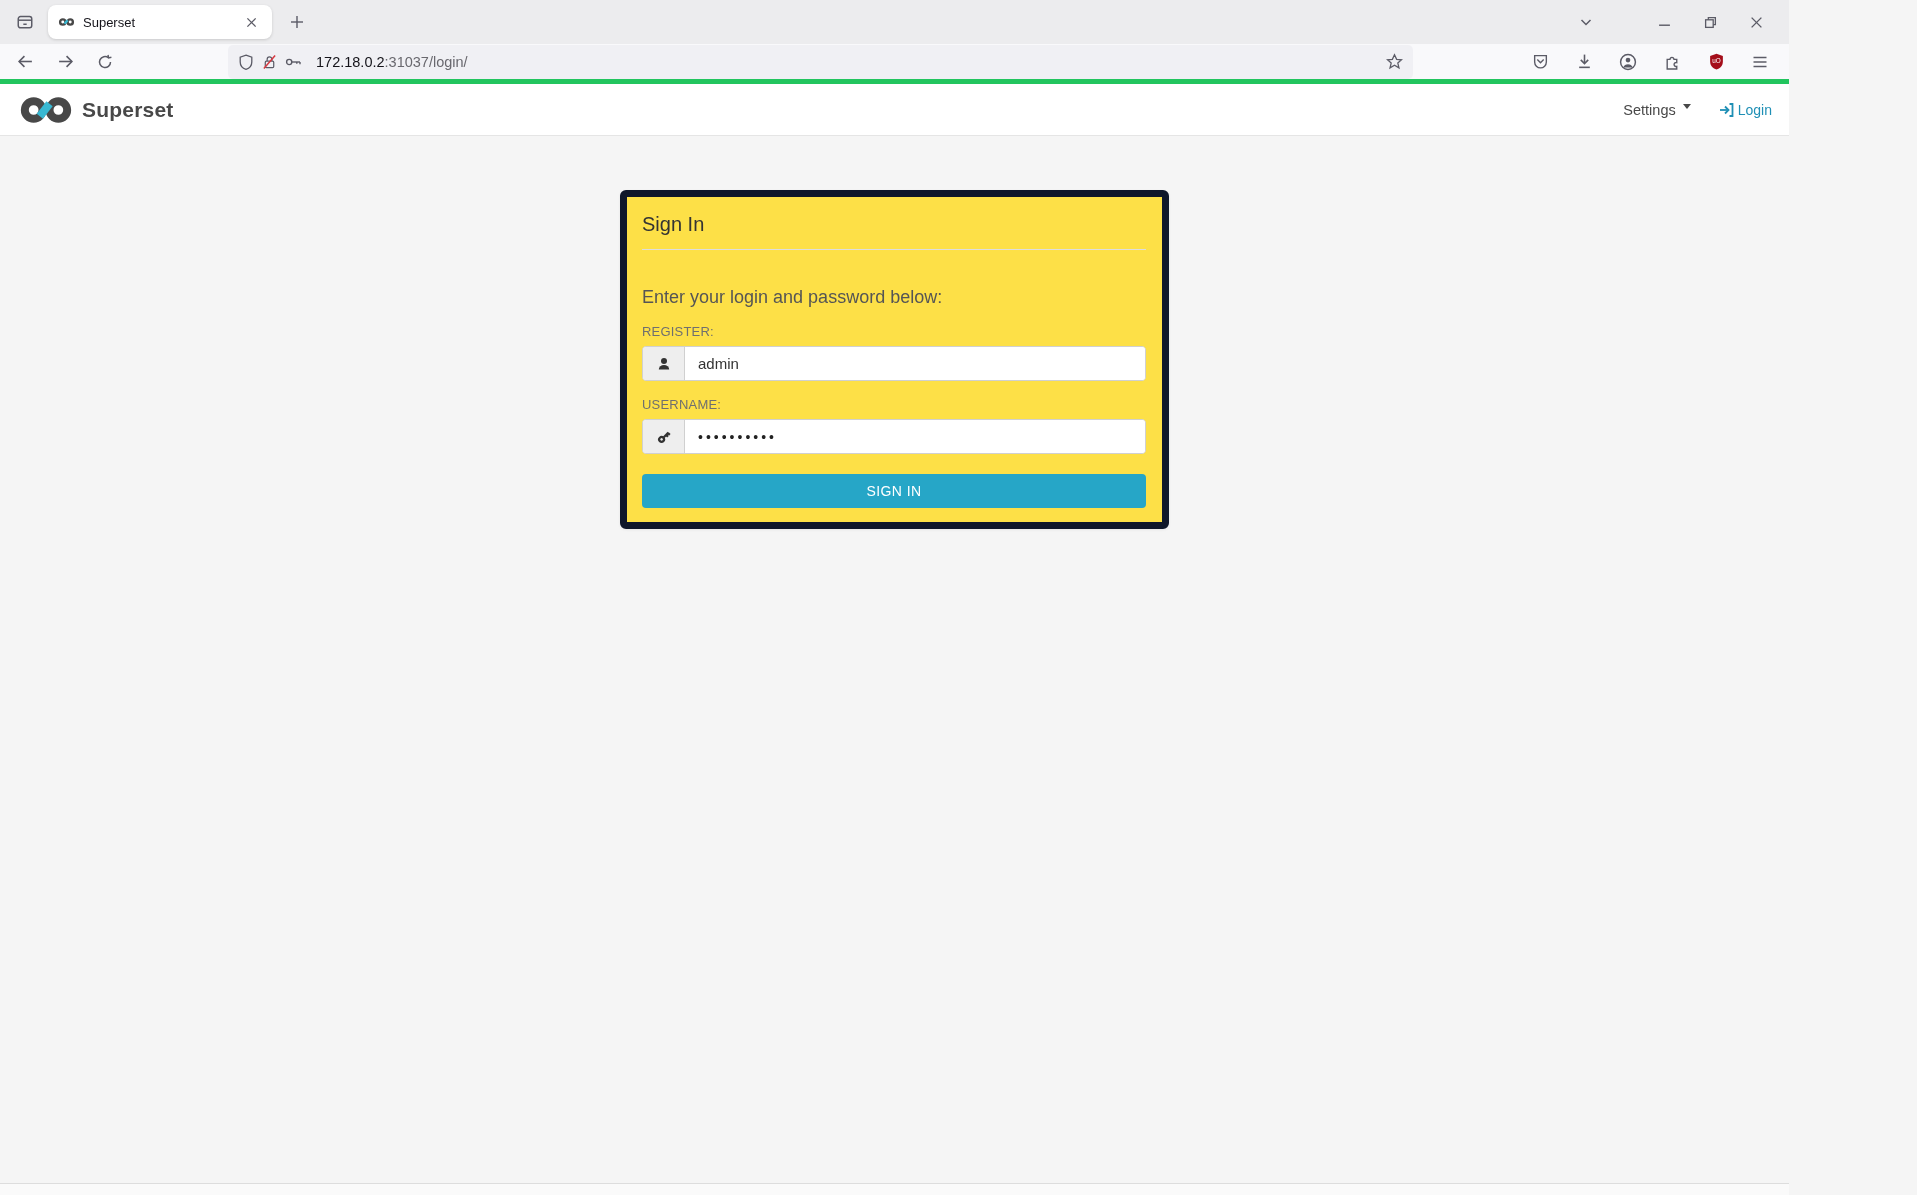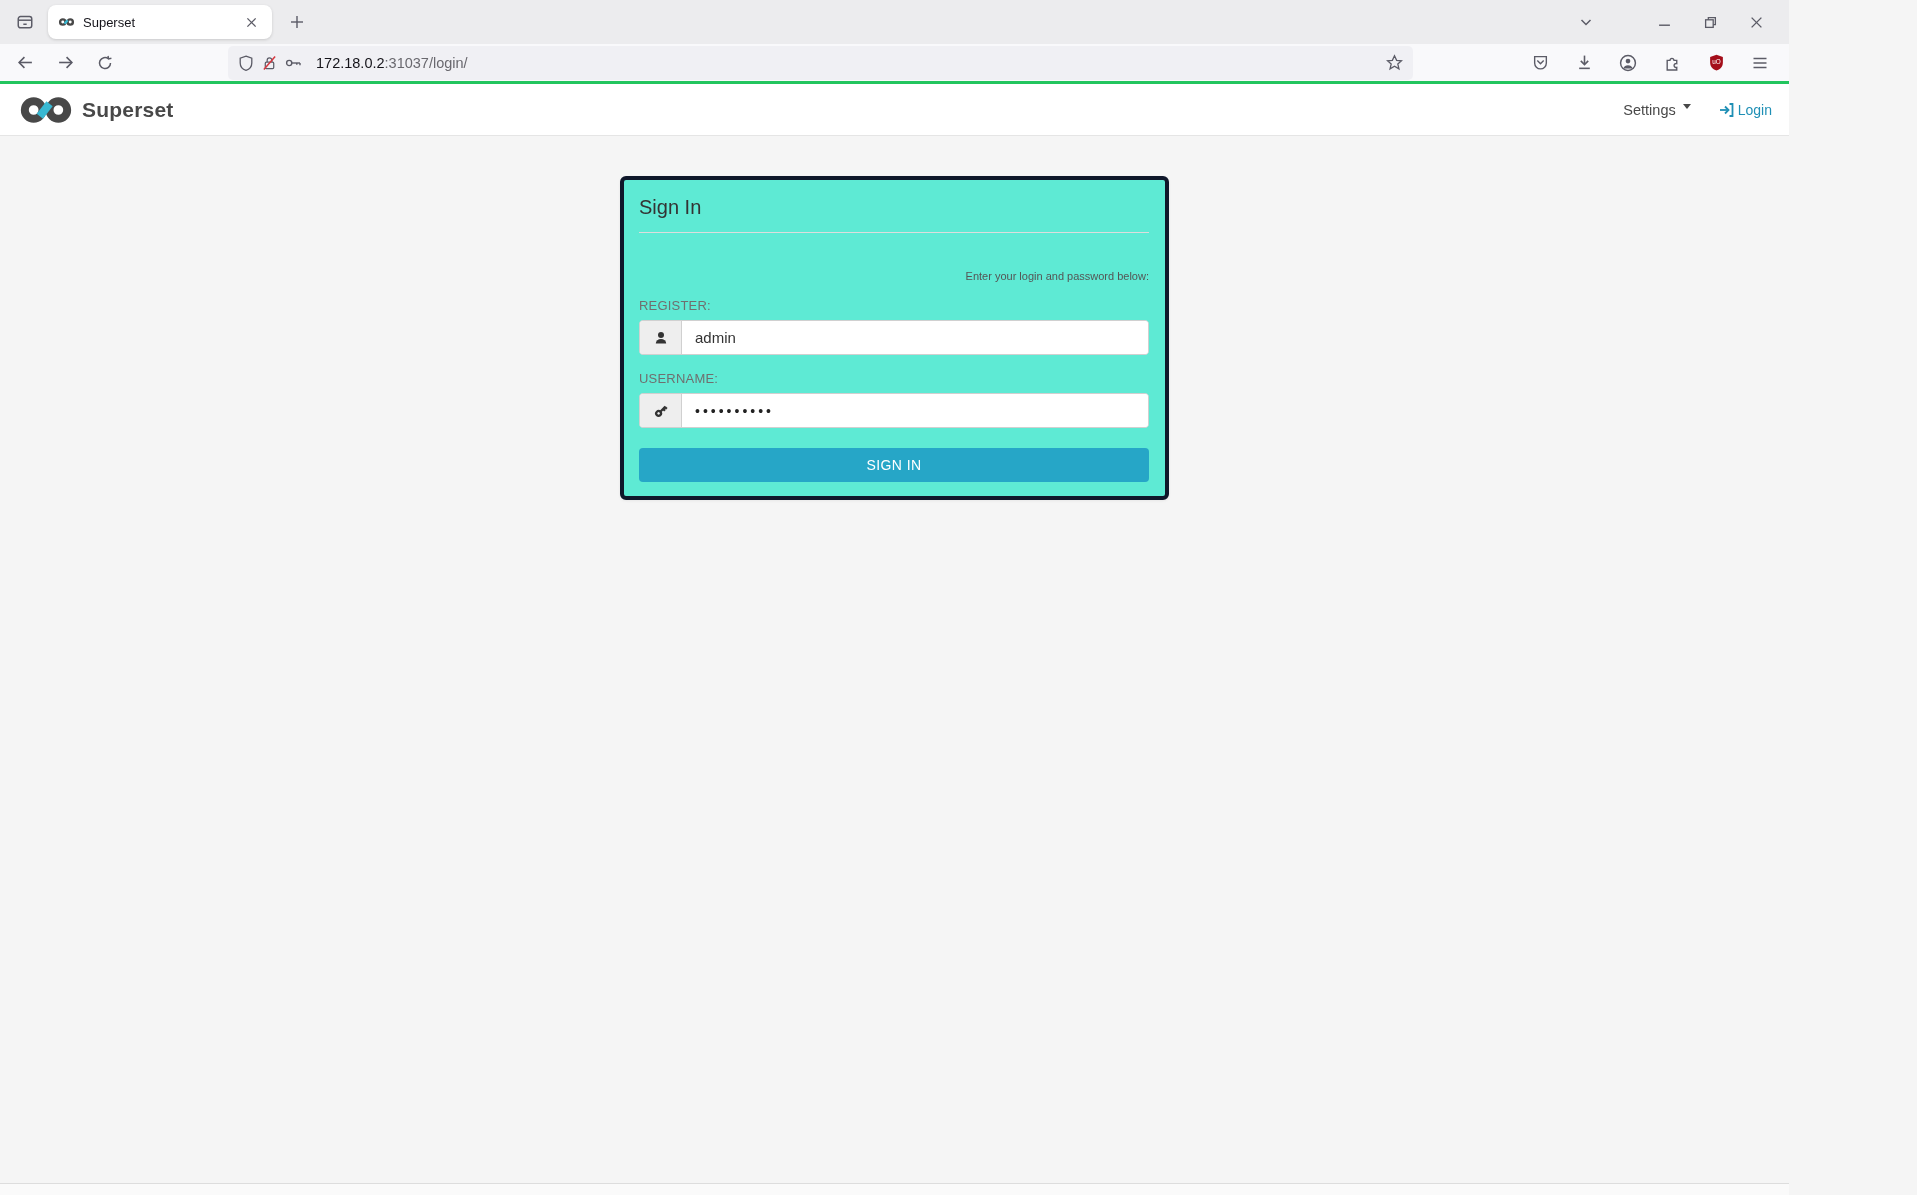--- a/index.html
+++ b/index.html
@@ -11,21 +11,21 @@
   .tabbar { height:44px; background:#ececee; display:flex; align-items:center; padding:0 10px; }
   .chrome-btn { width:30px; height:30px; border-radius:4px; display:flex; align-items:center; justify-content:center; flex:0 0 auto; }
   .tab { display:flex; align-items:center; gap:8px; width:224px; height:34px; background:#ffffff;
          border-radius:8px; margin-left:8px; padding:0 10px; box-shadow:0 1px 3px rgba(0,0,0,.15); }
   .tab-title { font-size:13px; color:#15141a; flex:1; white-space:nowrap; overflow:hidden; }
   .tab-close { width:22px; height:22px; display:flex; align-items:center; justify-content:center; border-radius:4px; }
   .newtab { margin-left:10px; }
   .tabbar-spacer { flex:1; }
   .win-ctrls { display:flex; align-items:center; gap:16px; padding-right:8px; margin-left:48px; }
 
-  .navbar { height:40px; background:#f9f9fb; border-bottom:3px solid #22c55e; display:flex; align-items:center; padding:0 10px; }
+  .navbar { height:40px; background:#f9f9fb; border-bottom:5px solid #22c55e; display:flex; align-items:center; padding:0 10px; }
   .nav-icons-left { display:flex; align-items:center; gap:10px; }
   .urlbar { flex:1; height:34px; margin:0 112px 0 108px; background:#f0f0f4; border-radius:5px;
             display:flex; align-items:center; padding:0 10px; gap:8px; }
   .url-text { font-size:14.5px; color:#15141a; margin-left:6px; flex:1; white-space:nowrap; }
   .url-text .muted { color:#69686e; }
   .nav-icons-right { display:flex; align-items:center; gap:14px; padding-right:4px; }
   svg { display:block; }
 
   
   .app-header { height:52px; background:#ffffff; border-bottom:1px solid #e5e5e5;
@@ -34,25 +34,25 @@
   .brand-name { font-size:21px; font-weight:bold; color:#484848; letter-spacing:.2px; }
   .header-spacer { flex:1; }
   .settings { display:flex; align-items:flex-start; gap:7px; margin-right:28px; cursor:pointer; }
   .settings-label { font-size:14.5px; color:#484848; }
   .caret-down { width:0; height:0; border-left:4px solid transparent; border-right:4px solid transparent; border-top:5px solid #484848; margin-top:2px; }
   .login-link { display:flex; align-items:center; gap:2px; cursor:pointer; }
   .login-label { font-size:14px; color:#1f8fb5; }
 
   
   .page { height:1059px; position:relative; }
-  .card { width:549px; margin:0 auto; position:relative; top:40px; background:#5eead4;
-          border:4px solid #0f172a; border-radius:6px; box-shadow:0 1px 3px rgba(0,0,0,.06);
+  .card { width:549px; margin:0 auto; position:relative; top:54px; background:#fde047;
+          border:7px solid #0f172a; border-radius:6px; box-shadow:0 1px 3px rgba(0,0,0,.06);
           padding:16px 16px 14px 15px; }
   .card-title { font-size:20px; color:#333333; padding-bottom:13px; border-bottom:1px solid #dddddd; }
-  .instruction { font-size:11px; color:#555555; margin-top:37px;text-align:right; }
+  .instruction { font-size:18px; color:#555555; margin-top:37px; }
   .field-label { font-size:13px; color:#6f6f6f; margin-top:16px; margin-bottom:4px; letter-spacing:.2px; }
   .input-group { display:flex; height:35px; border:1px solid #d0d0d0; border-radius:4px; overflow:hidden; background:#ffffff;margin-top:7px; }
   .addon { width:42px; background:#eeeeee; border-right:1px solid #d0d0d0; display:flex; align-items:center; justify-content:center; flex:0 0 auto; }
   .input-group input { border:none; outline:none; flex:1; padding:0 13px; font-size:15px; color:#333333; font-family:"Liberation Sans", sans-serif; background:#ffffff; }
   .input-group input.pw { font-size:14px; letter-spacing:3px; color:#222222; }
   .btn { display:block; width:100%; height:34px; border:none; border-radius:4px; background:#26a6c7;
          color:#ffffff; font-size:14px; font-family:"Liberation Sans", sans-serif; letter-spacing:.4px; cursor:pointer; }
   .btn.first { margin-top:20px; }
   .btn.second { margin-top:7px; }
 

